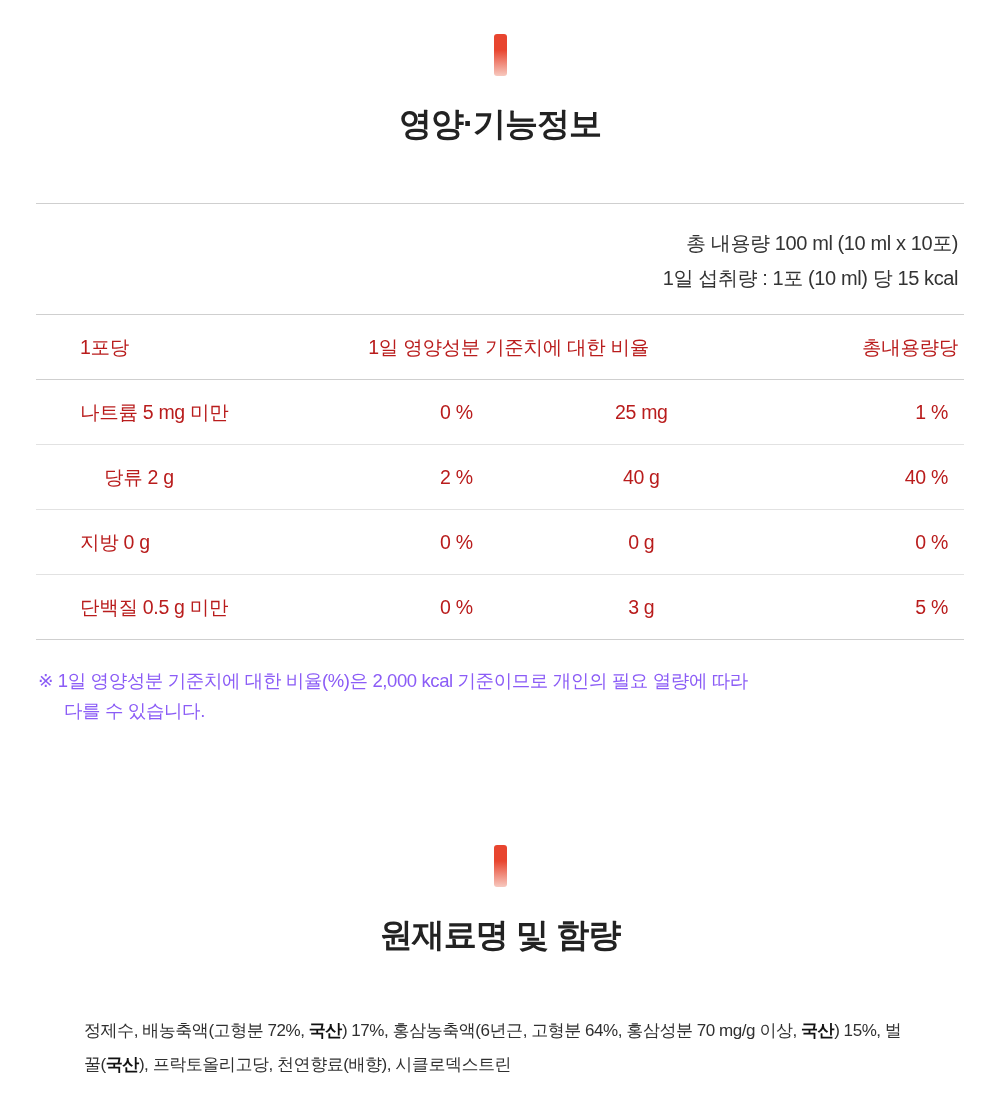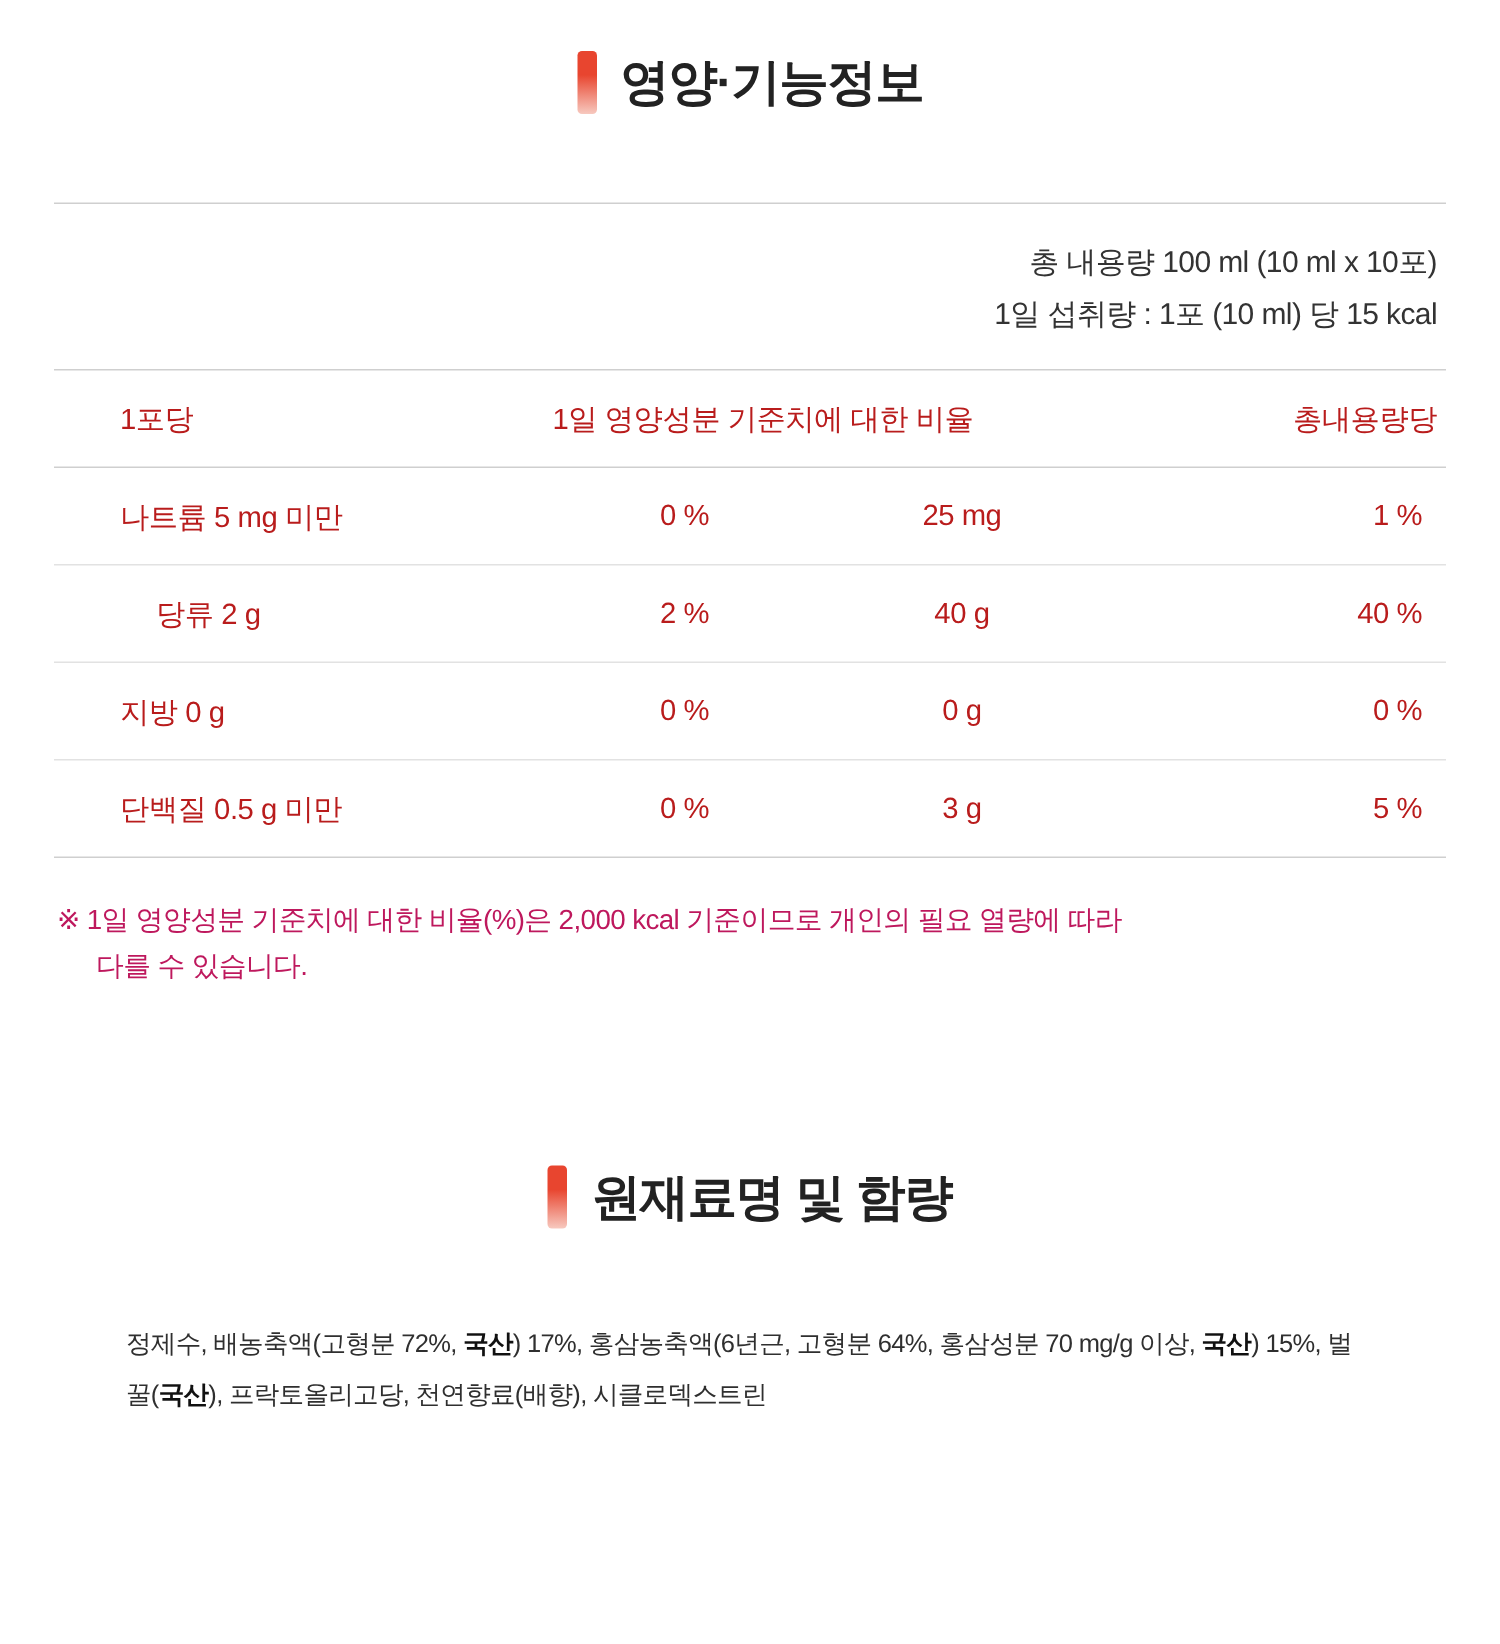--- a/index.html
+++ b/index.html
@@ -19,21 +19,22 @@
     min-height: 1096px;
     position: relative;
     box-sizing: border-box;
   }
 
   
   .section-heading {
     display: flex;
     align-items: center;
     justify-content: center;
-    gap: 16px;
+    gap: 28px;
+    flex-direction: column;
   }
   .heading-mark {
     width: 13px;
     height: 42px;
     border-radius: 3px;
     background: linear-gradient(to bottom, #e8452f 0%, #e8452f 38%, #f7c9bf 100%);
     display: inline-block;
     flex: 0 0 auto;
   }
   .heading-text {
@@ -107,21 +108,21 @@
   thead .col-total { text-align: left; }
   thead .col-pct2  { text-align: right; padding-right: 6px !important; }
 
   .indent-1 { padding-left: 68px !important; }
 
   
   .footnote {
     margin: 26px 0 0 0;
     font-size: 18.5px;
     line-height: 1.65;
-    color: #be185d;
+    color: #8b5cf6;
     letter-spacing: -0.4px;
     padding-left: 2px;
   }
   .footnote .cont {
     display: block;
     padding-left: 26px;
   }
 
   
   .ingredients-spacer { height: 118px; }

